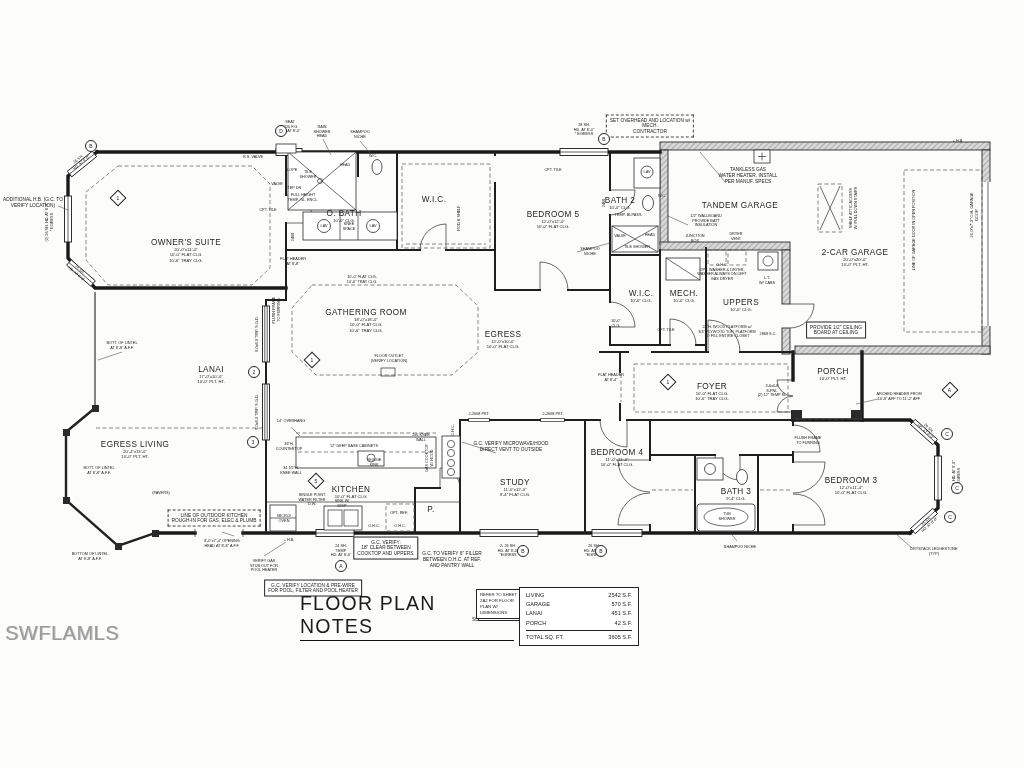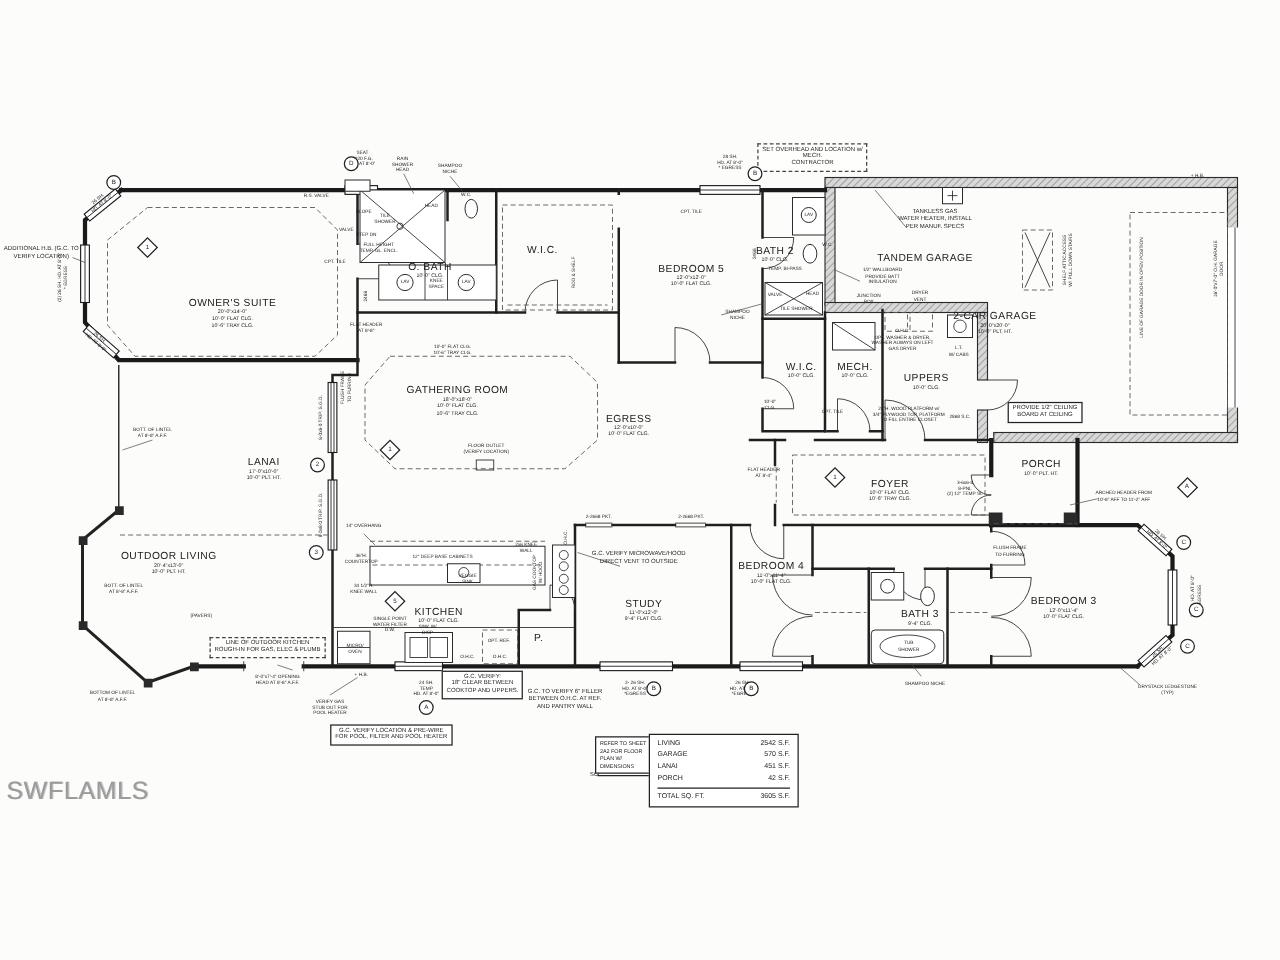--- a/index.html
+++ b/index.html
@@ -273,36 +273,36 @@
   <div id="labels">
       <div class="lbl room" style="left: 186px; top: 250px;"><div class="rname">OWNER'S SUITE</div><div class="rsub">20'-0"x14'-0"
 10'-0" FLAT CLG.
 10'-6" TRAY CLG.</div></div>
       <div class="lbl room" style="left: 344px; top: 216px;"><div class="rname">O. BATH</div><div class="rsub">10'-0" CLG.</div></div>
       <div class="lbl room" style="left: 434px; top: 200px;"><div class="rname">W.I.C.</div><div class="rsub"></div></div>
       <div class="lbl room" style="left: 553px; top: 220px;"><div class="rname">BEDROOM 5</div><div class="rsub">12'-0"x12'-0"
 10'-0" FLAT CLG.</div></div>
       <div class="lbl room" style="left: 620px; top: 203px;"><div class="rname">BATH 2</div><div class="rsub">10'-0" CLG.</div></div>
       <div class="lbl room" style="left: 740px; top: 206px;"><div class="rname">TANDEM GARAGE</div><div class="rsub"></div></div>
-      <div class="lbl room" style="left: 796px; top: 258px;"><div class="rname">2-CAR GARAGE</div><div class="rsub">20'-0"x20'-0"
+      <div class="lbl room" style="left: 855px; top: 258px;"><div class="rname">2-CAR GARAGE</div><div class="rsub">20'-0"x20'-0"
 10'-0" PLT. HT.</div></div>
       <div class="lbl room" style="left: 641px; top: 296px;"><div class="rname">W.I.C.</div><div class="rsub">10'-0" CLG.</div></div>
       <div class="lbl room" style="left: 684px; top: 296px;"><div class="rname">MECH.</div><div class="rsub">10'-0" CLG.</div></div>
       <div class="lbl room" style="left: 741px; top: 305px;"><div class="rname">UPPERS</div><div class="rsub">10'-0" CLG.</div></div>
       <div class="lbl room" style="left: 366px; top: 320px;"><div class="rname">GATHERING ROOM</div><div class="rsub">18'-0"x18'-0"
 10'-0" FLAT CLG.
 10'-6" TRAY CLG.</div></div>
       <div class="lbl room" style="left: 503px; top: 340px;"><div class="rname">EGRESS</div><div class="rsub">12'-0"x10'-0"
 10'-0" FLAT CLG.</div></div>
       <div class="lbl room" style="left: 211px; top: 375px;"><div class="rname">LANAI</div><div class="rsub">17'-0"x10'-0"
 10'-0" PLT. HT.</div></div>
       <div class="lbl room" style="left: 712px; top: 392px;"><div class="rname">FOYER</div><div class="rsub">10'-0" FLAT CLG.
 10'-6" TRAY CLG.</div></div>
       <div class="lbl room" style="left: 833px; top: 374px;"><div class="rname">PORCH</div><div class="rsub">10'-0" PLT. HT.</div></div>
-      <div class="lbl room" style="left: 135px; top: 450px;"><div class="rname">OUTDOOR LIVING</div><div class="rsub">20'-4"x13'-0"
+      <div class="lbl room" style="left: 135px; top: 450px;"><div class="rname">EGRESS LIVING</div><div class="rsub">20'-4"x13'-0"
 10'-0" PLT. HT.</div></div>
       <div class="lbl room" style="left: 351px; top: 492px;"><div class="rname">KITCHEN</div><div class="rsub">10'-0" FLAT CLG.</div></div>
       <div class="lbl room" style="left: 431px; top: 510px;"><div class="rname">P.</div><div class="rsub"></div></div>
       <div class="lbl room" style="left: 515px; top: 488px;"><div class="rname">STUDY</div><div class="rsub">11'-0"x12'-0"
 9'-4" FLAT CLG.</div></div>
       <div class="lbl room" style="left: 617px; top: 458px;"><div class="rname">BEDROOM 4</div><div class="rsub">11'-0"x11'-4"
 10'-0" FLAT CLG.</div></div>
       <div class="lbl room" style="left: 736px; top: 494px;"><div class="rname">BATH 3</div><div class="rsub">9'-4" CLG.</div></div>
       <div class="lbl room" style="left: 851px; top: 486px;"><div class="rname">BEDROOM 3</div><div class="rsub">12'-0"x11'-4"
 10'-0" FLAT CLG.</div></div>
@@ -485,20 +485,21 @@
       <div class="lbl mk" style="left: 281px; top: 131px;"><span>D</span></div>
       <div class="lbl mk" style="left: 604px; top: 139px;"><span>B</span></div>
       <div class="lbl mk" style="left: 341px; top: 566px;"><span>A</span></div>
       <div class="lbl mk" style="left: 523px; top: 551px;"><span>B</span></div>
       <div class="lbl mk" style="left: 601px; top: 551px;"><span>B</span></div>
       <div class="lbl mk" style="left: 947px; top: 434px;"><span>C</span></div>
       <div class="lbl mk" style="left: 957px; top: 488px;"><span>C</span></div>
       <div class="lbl mk" style="left: 950px; top: 517px;"><span>C</span></div>
     </div>
 
+  <div class="ptitle">FLOOR PLAN NOTES</div>
   <div class="pscale">SCALE: 1/4" = 1'-0"</div>
   <div class="refbox">REFER TO SHEET
 2A2 FOR FLOOR
 PLAN W/
 DIMENSIONS</div>
 
   <div class="areatable">
     <div class="arow">
         <span>LIVING</span>
         <span>2542 S.F.</span>

